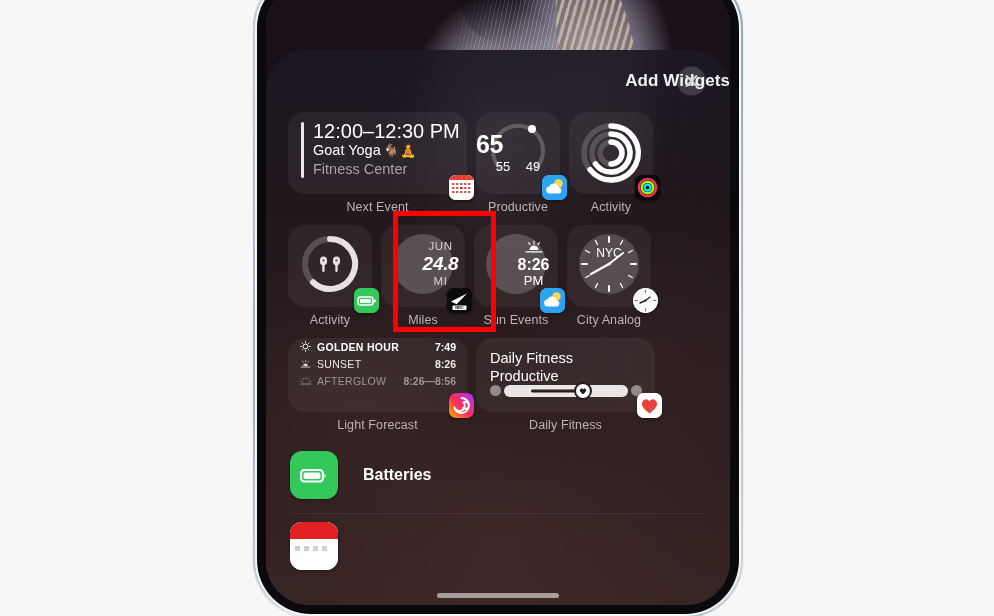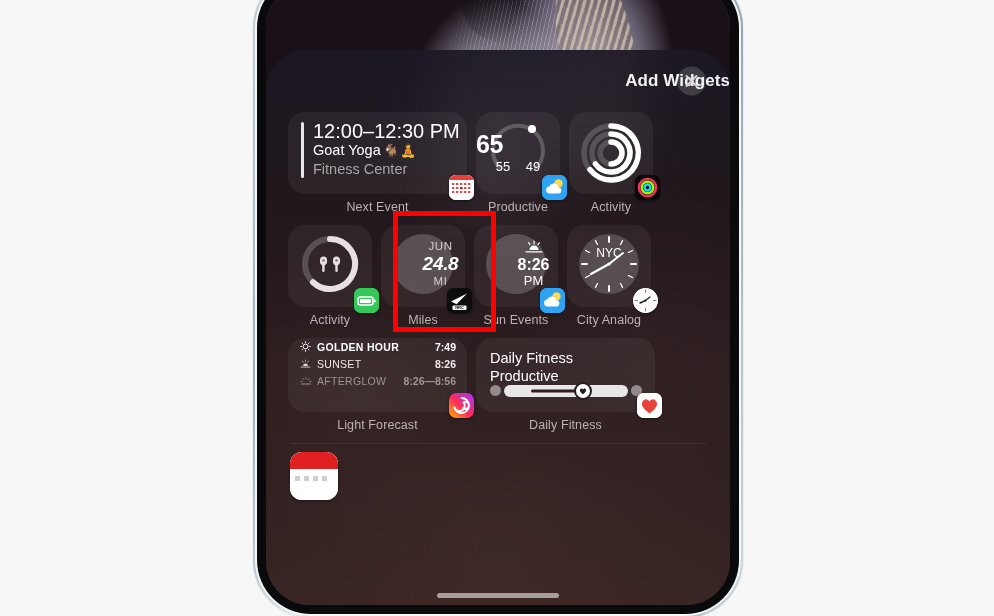--- a/index.html
+++ b/index.html
@@ -568,20 +568,30 @@
                   <path d="M12.5 20.5 C4.5 14.8 3.5 10.5 6.4 7.6 C8.8 5.2 11.4 6.6 12.5 8.6 C13.6 6.6 16.2 5.2 18.6 7.6 C21.5 10.5 20.5 14.8 12.5 20.5z" fill="#e8433a"></path>
                 </svg>
               </div>
             </div>
             <div class="caption">Daily Fitness</div>
           </div>
         </div>
       </div>
 
       <div class="list">
+        <div class="list-item">
+          <div class="list-ico" style="background:#34c759">
+            <svg width="34" height="34" viewBox="0 0 34 34">
+              <rect x="4" y="12" width="22" height="11.5" rx="3.4" fill="none" stroke="#ffffff" stroke-width="2.2"></rect>
+              <rect x="6.6" y="14.6" width="16.8" height="6.3" rx="1.6" fill="#ffffff"></rect>
+              <path d="M27.6 15.8 v4 a2.2 2.2 0 0 0 0-4z" fill="#ffffff"></path>
+            </svg>
+          </div>
+          <div class="list-label">Batteries</div>
+        </div>
         <div class="list-sep"></div>
         <div class="list-item">
           <div class="list-ico" style="background:#ffffff;overflow:hidden">
             <svg width="48" height="48" viewBox="0 0 48 48">
               <rect width="48" height="48" fill="#ffffff"></rect>
               <rect width="48" height="17" fill="#e02020"></rect>
               <g fill="#cfcfcf">
                 <rect x="5" y="24" width="5" height="5"></rect>
                   <rect x="14" y="24" width="5" height="5"></rect>
                 <rect x="23" y="24" width="5" height="5"></rect>

